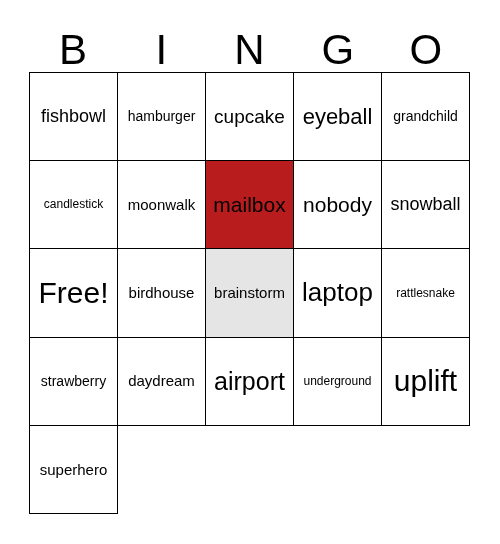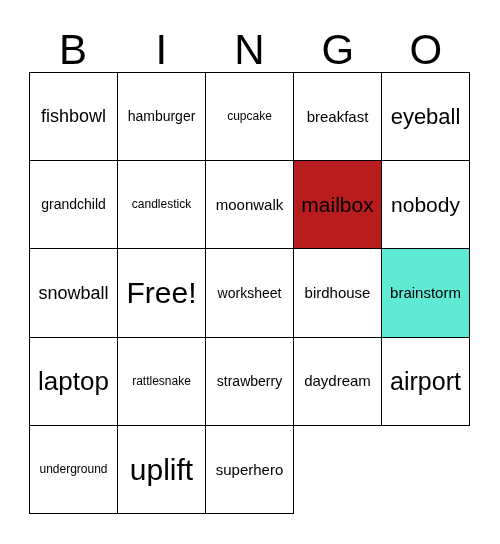--- a/index.html
+++ b/index.html
@@ -100,24 +100,21 @@
 
   <div id="grid" style="border-top-color: rgb(0, 0, 0); border-left-color: rgb(0, 0, 0);">
 
     <div class="cell" style="border-right-color: rgb(0, 0, 0); border-bottom-color: rgb(0, 0, 0); background: rgb(255, 255, 255);">
       <span class="cell-text" style="font-size: 18px; color: rgb(0, 0, 0);">fishbowl</span>
     </div>
     <div class="cell" style="border-right-color: rgb(0, 0, 0); border-bottom-color: rgb(0, 0, 0); background: rgb(255, 255, 255);">
       <span class="cell-text" style="font-size: 14px; color: rgb(0, 0, 0);">hamburger</span>
     </div>
     <div class="cell" style="border-right-color: rgb(0, 0, 0); border-bottom-color: rgb(0, 0, 0); background: rgb(255, 255, 255);">
-      <span class="cell-text" style="font-size: 12px; color: rgb(0, 0, 0);">cupcake</span>
-    </div>
-    <div class="cell" style="border-right-color: rgb(0, 0, 0); border-bottom-color: rgb(0, 0, 0); background: rgb(255, 255, 255);">
-      <span class="cell-text" style="font-size: 15px; color: rgb(0, 0, 0);">breakfast</span>
+      <span class="cell-text" style="font-size: 19px; color: rgb(0, 0, 0);">cupcake</span>
     </div>
     <div class="cell" style="border-right-color: rgb(0, 0, 0); border-bottom-color: rgb(0, 0, 0); background: rgb(255, 255, 255);">
       <span class="cell-text" style="font-size: 22px; color: rgb(0, 0, 0);">eyeball</span>
     </div>
 
     <div class="cell" style="border-right-color: rgb(0, 0, 0); border-bottom-color: rgb(0, 0, 0); background: rgb(255, 255, 255);">
       <span class="cell-text" style="font-size: 14px; color: rgb(0, 0, 0);">grandchild</span>
     </div>
     <div class="cell" style="border-right-color: rgb(0, 0, 0); border-bottom-color: rgb(0, 0, 0); background: rgb(255, 255, 255);">
       <span class="cell-text" style="font-size: 12px; color: rgb(0, 0, 0);">candlestick</span>
@@ -131,28 +128,25 @@
 
     <div class="cell" style="border-right-color: rgb(0, 0, 0); border-bottom-color: rgb(0, 0, 0); background: rgb(255, 255, 255);">
       <span class="cell-text" style="font-size: 21px; color: rgb(0, 0, 0);">nobody</span>
     </div>
     <div class="cell" style="border-right-color: rgb(0, 0, 0); border-bottom-color: rgb(0, 0, 0); background: rgb(255, 255, 255);">
       <span class="cell-text" style="font-size: 18px; color: rgb(0, 0, 0);">snowball</span>
     </div>
     <div class="cell cell-free" style="border-right-color: rgb(0, 0, 0); border-bottom-color: rgb(0, 0, 0); background: rgb(255, 255, 255);">
       <span class="cell-text" style="font-size: 30px; color: rgb(0, 0, 0);">Free!</span>
     </div>
-    <div class="cell" style="border-right-color: rgb(0, 0, 0); border-bottom-color: rgb(0, 0, 0); background: rgb(255, 255, 255);">
-      <span class="cell-text" style="font-size: 14px; color: rgb(0, 0, 0);">worksheet</span>
-    </div>
 
     <div class="cell" style="border-right-color: rgb(0, 0, 0); border-bottom-color: rgb(0, 0, 0); background: rgb(255, 255, 255);">
       <span class="cell-text" style="font-size: 15px; color: rgb(0, 0, 0);">birdhouse</span>
     </div>
-    <div class="cell" style="border-right-color: rgb(0, 0, 0); border-bottom-color: rgb(0, 0, 0); background: #5eead4;">
+    <div class="cell" style="border-right-color: rgb(0, 0, 0); border-bottom-color: rgb(0, 0, 0); background: #e5e5e5;">
       <span class="cell-text" style="font-size: 15px; color: rgb(0, 0, 0);">brainstorm</span>
     </div>
     <div class="cell" style="border-right-color: rgb(0, 0, 0); border-bottom-color: rgb(0, 0, 0); background: rgb(255, 255, 255);">
       <span class="cell-text" style="font-size: 26px; color: rgb(0, 0, 0);">laptop</span>
     </div>
     <div class="cell" style="border-right-color: rgb(0, 0, 0); border-bottom-color: rgb(0, 0, 0); background: rgb(255, 255, 255);">
       <span class="cell-text" style="font-size: 12px; color: rgb(0, 0, 0);">rattlesnake</span>
     </div>
     <div class="cell" style="border-right-color: rgb(0, 0, 0); border-bottom-color: rgb(0, 0, 0); background: rgb(255, 255, 255);">
       <span class="cell-text" style="font-size: 14px; color: rgb(0, 0, 0);">strawberry</span>

